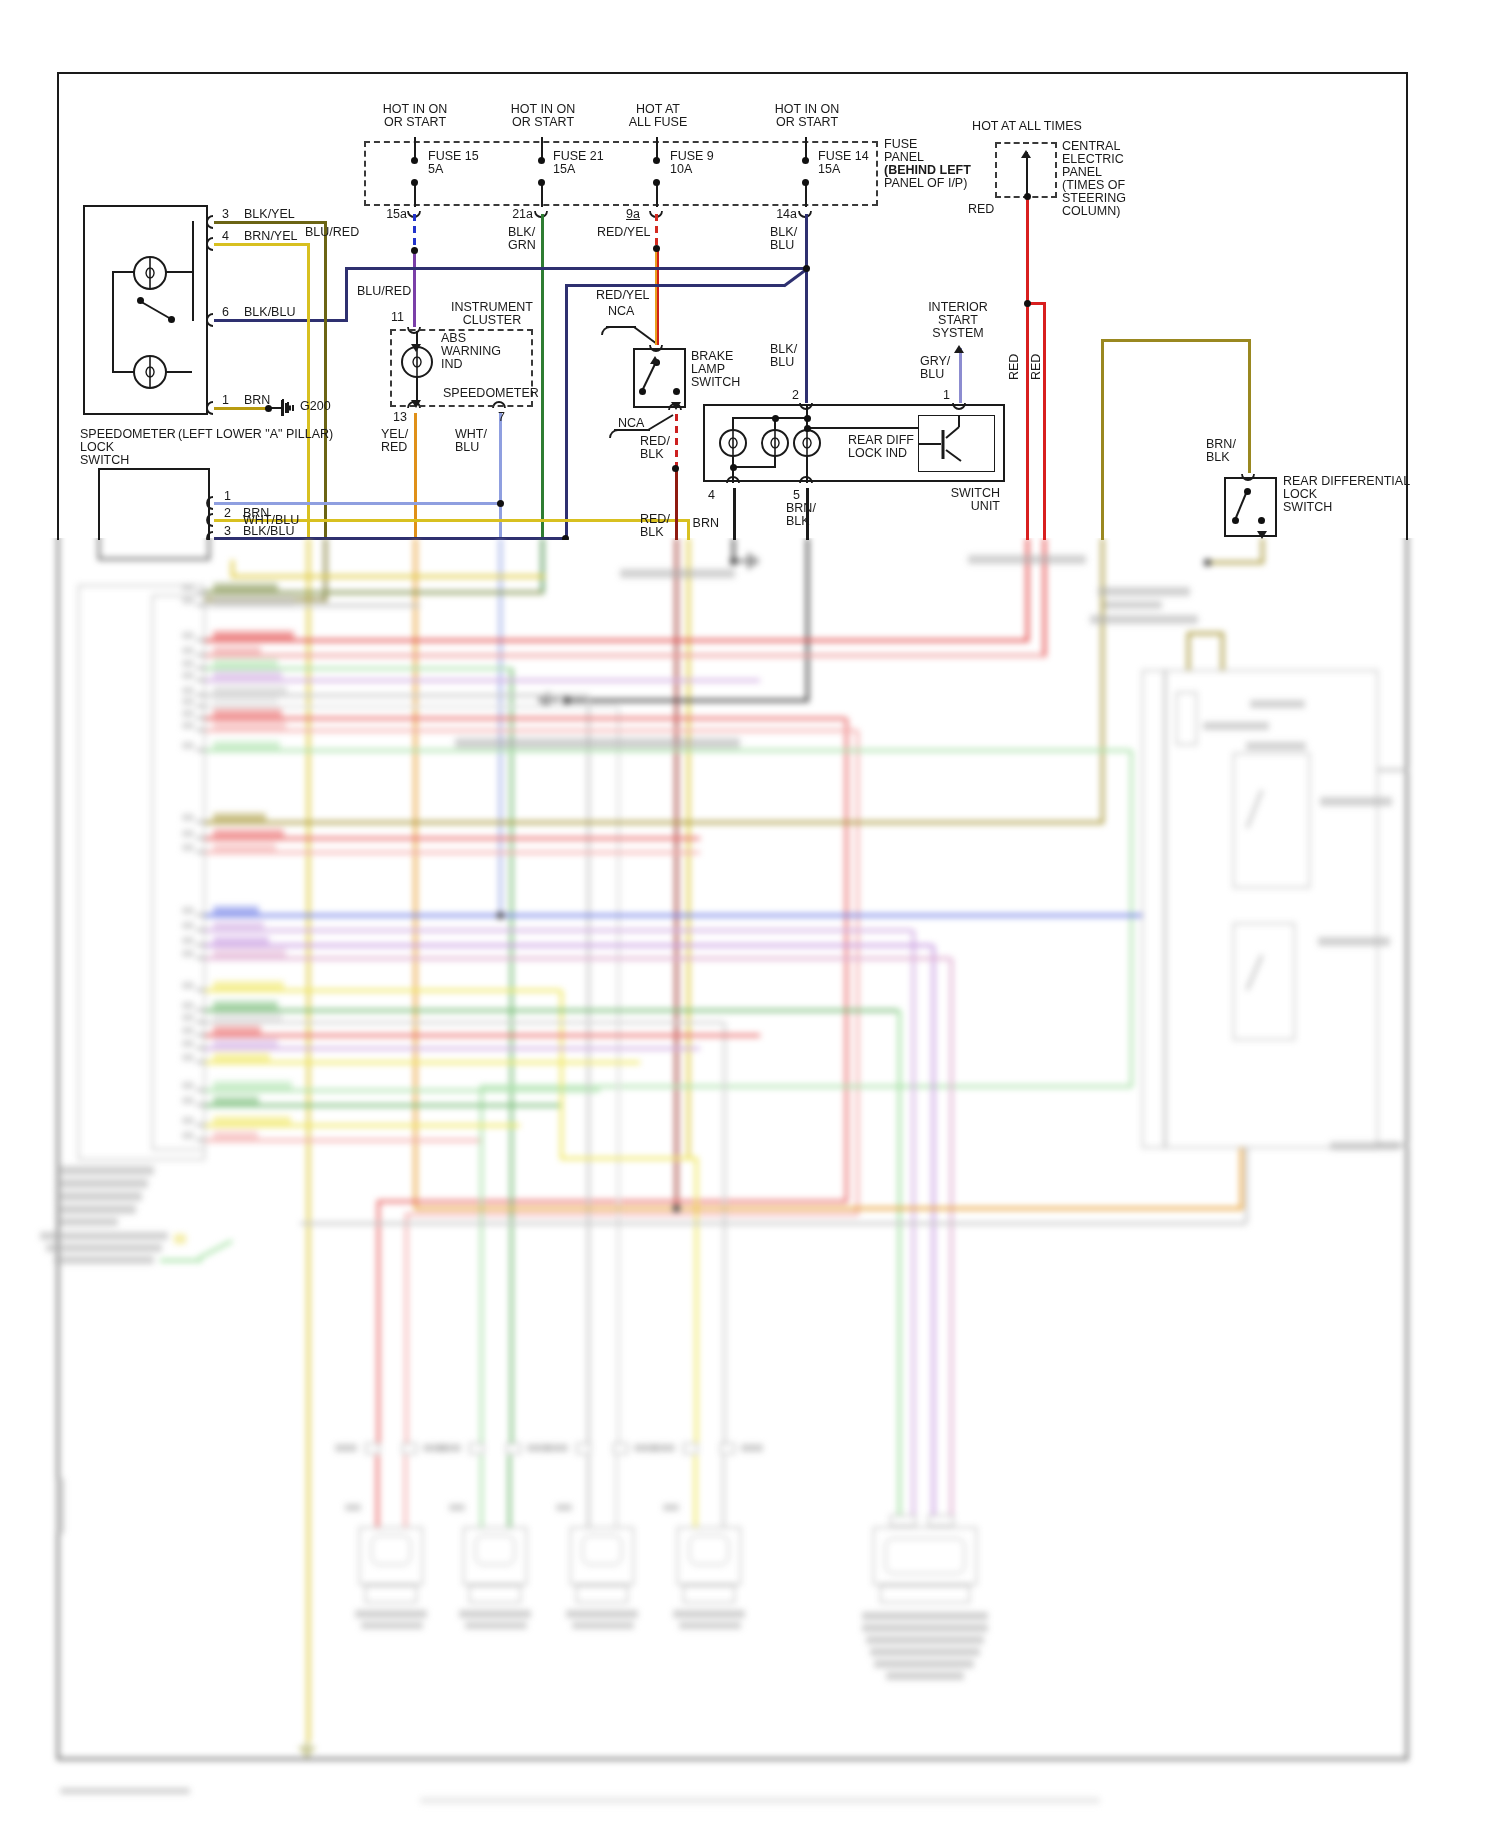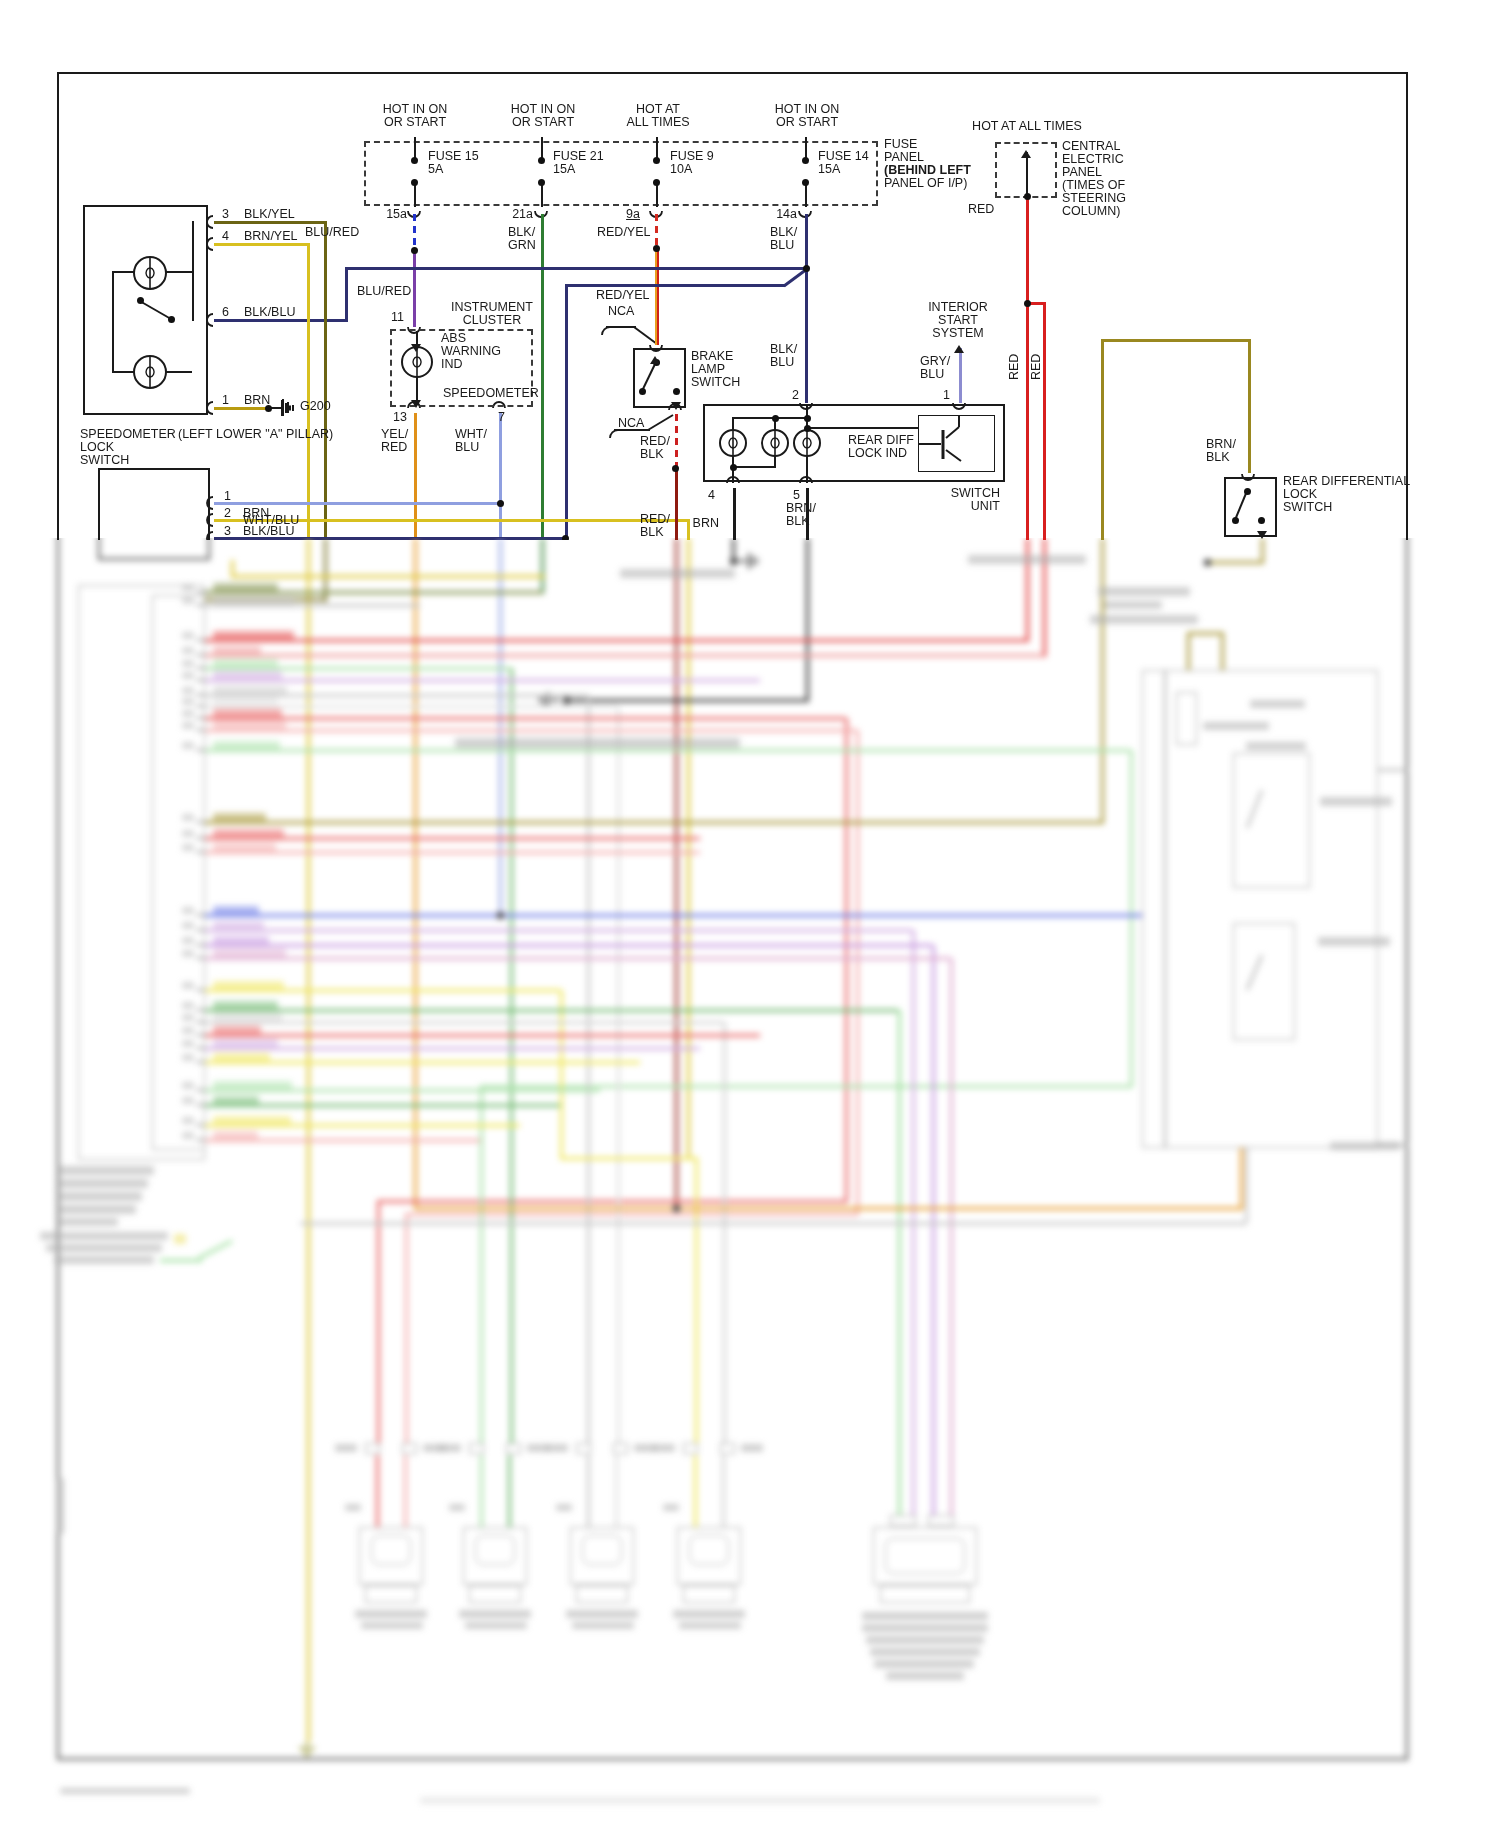--- a/index.html
+++ b/index.html
@@ -196,21 +196,21 @@
         <div class="dot" style="left: 1244px; top: 488px;"></div>
         <div class="dot" style="left: 1232px; top: 517px;"></div>
         <div class="dot" style="left: 1258px; top: 517px;"></div>
         <div class="dot" style="left: 497px; top: 500px;"></div>
         <div class="dot" style="left: 1024px; top: 193px;"></div>
         <div class="lbl c" style="left: 415px; top: 103px;">HOT IN ON</div>
         <div class="lbl c" style="left: 415px; top: 116px;">OR START</div>
         <div class="lbl c" style="left: 543px; top: 103px;">HOT IN ON</div>
         <div class="lbl c" style="left: 543px; top: 116px;">OR START</div>
         <div class="lbl c" style="left: 658px; top: 103px;">HOT AT</div>
-        <div class="lbl c" style="left: 658px; top: 116px;">ALL TIMES</div>
+        <div class="lbl c" style="left: 658px; top: 116px;">ALL FUSE</div>
         <div class="lbl c" style="left: 807px; top: 103px;">HOT IN ON</div>
         <div class="lbl c" style="left: 807px; top: 116px;">OR START</div>
         <div class="lbl c" style="left: 1027px; top: 120px;">HOT AT ALL TIMES</div>
         <div class="lbl" style="left: 428px; top: 150px;">FUSE 15</div>
         <div class="lbl" style="left: 428px; top: 163px;">5A</div>
         <div class="lbl" style="left: 553px; top: 150px;">FUSE 21</div>
         <div class="lbl" style="left: 553px; top: 163px;">15A</div>
         <div class="lbl" style="left: 670px; top: 150px;">FUSE 9</div>
         <div class="lbl" style="left: 670px; top: 163px;">10A</div>
         <div class="lbl" style="left: 818px; top: 150px;">FUSE 14</div>

